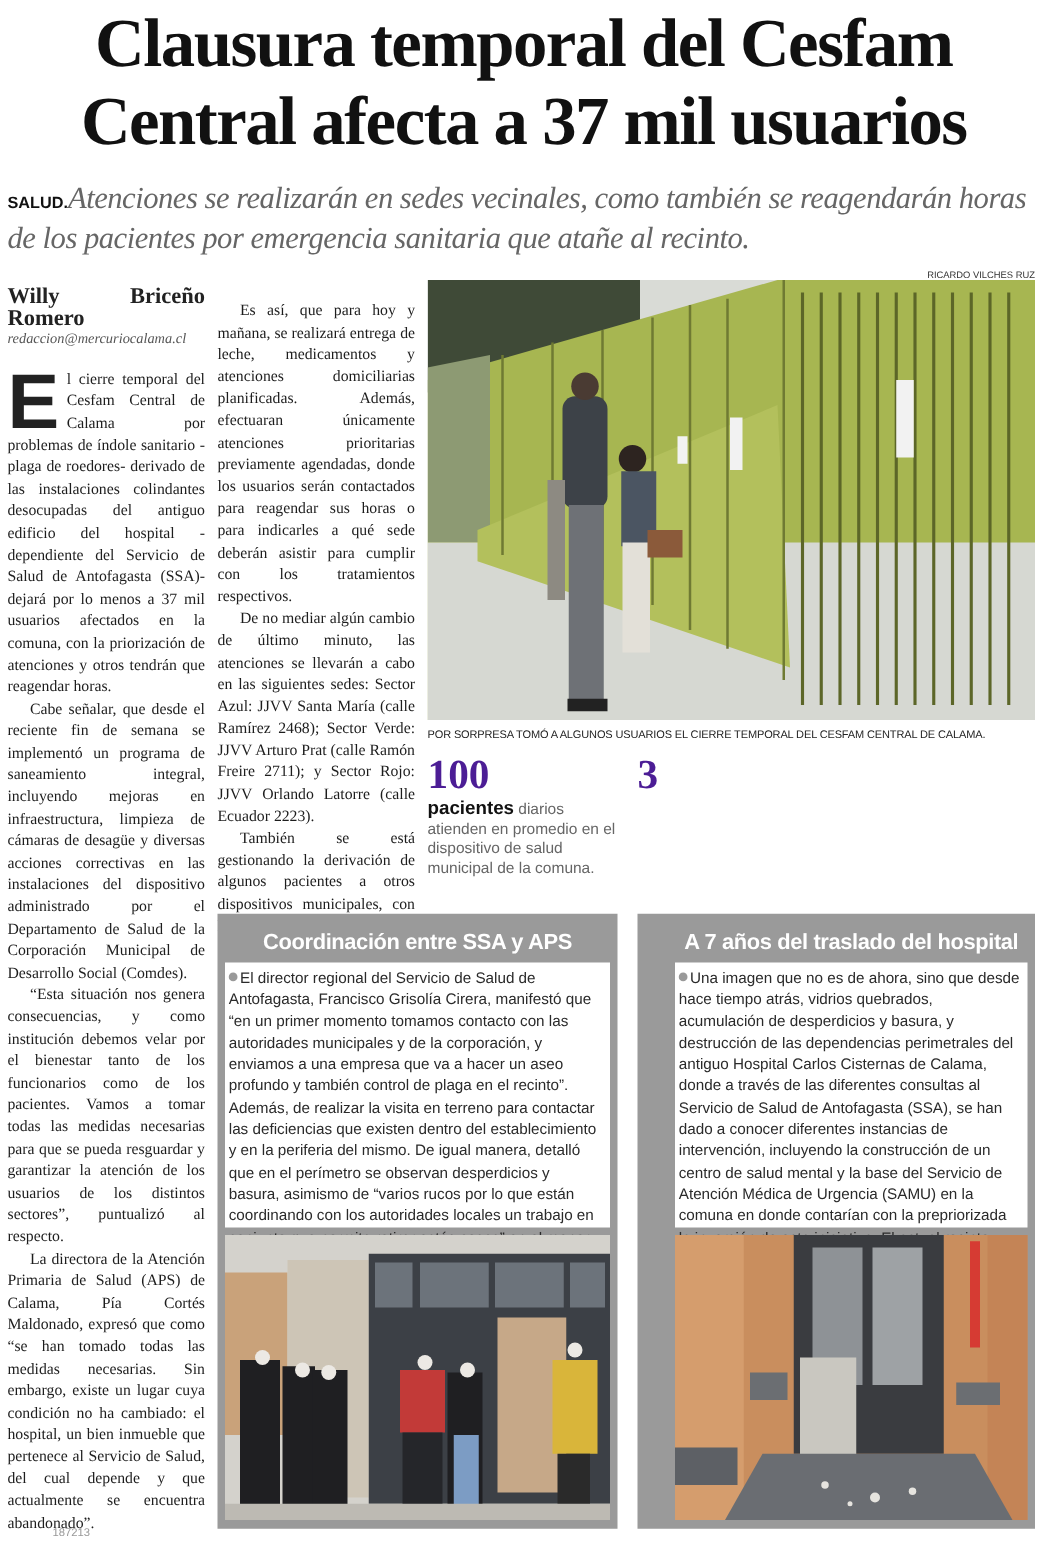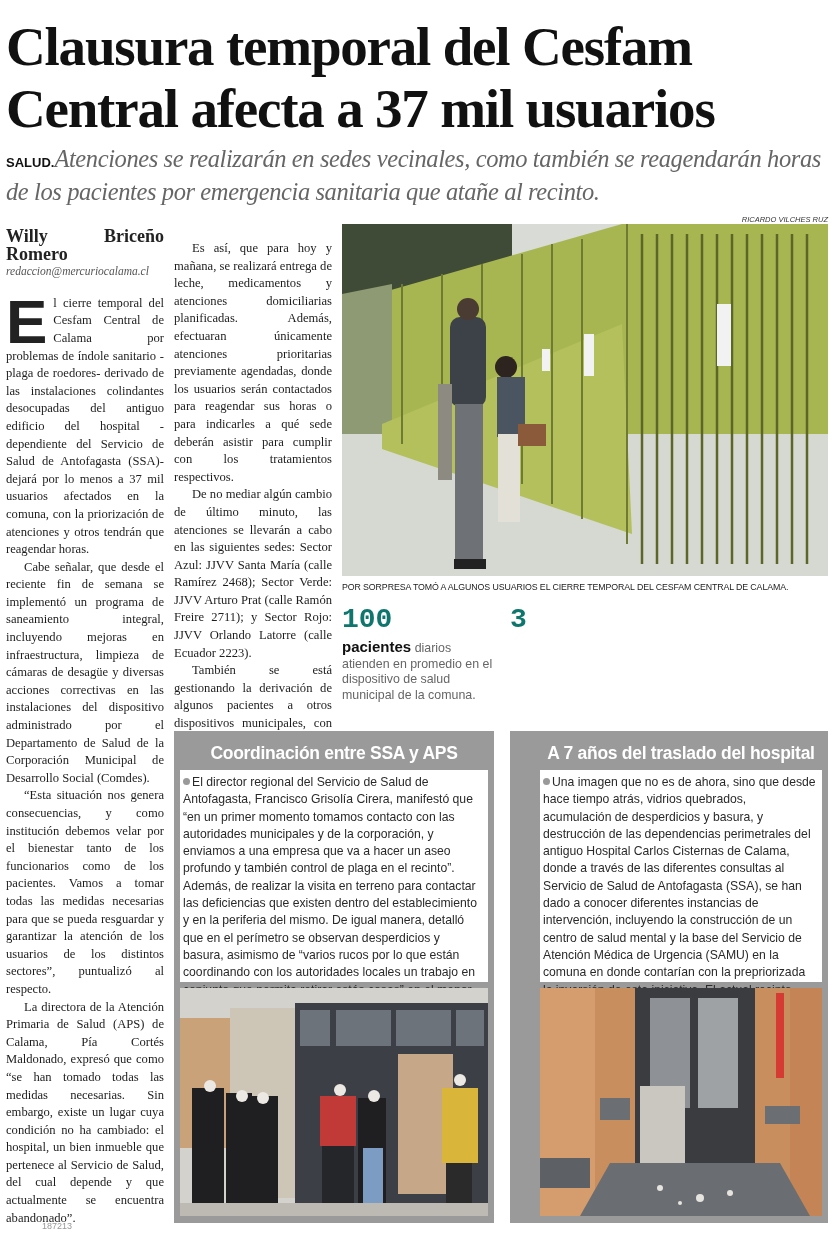--- a/index.html
+++ b/index.html
@@ -1,32 +1,32 @@
 <!DOCTYPE html>
 <html><head>
 <meta charset="utf-8">
 <style>
   * { box-sizing: border-box; margin: 0; padding: 0; }
   body { width: 836px; height: 1233px; background: #fff; color: #1a1a1a; font-family: "DejaVu Serif", serif; position: relative; overflow: hidden; }
-  .headline { position: absolute; left: 6px; top: 16px; width: 826px; font-family: "Liberation Serif", serif; font-weight: bold; font-size: 55px; line-height: 62px; letter-spacing: -1.2px; color: #111; }
+  .headline { position: absolute; left: 6px; top: 4px; width: 826px; font-family: "Liberation Serif", serif; font-weight: bold; font-size: 55px; line-height: 62px; letter-spacing: -1.2px; color: #111; text-align: center; }
   .deck { position: absolute; left: 6px; top: 144px; width: 826px; font-family: "Liberation Serif", serif; font-style: italic; font-size: 24.5px; line-height: 29px; color: #666; letter-spacing: -0.4px; }
   .deck .kicker { font-family: "Liberation Sans", sans-serif; font-style: normal; font-weight: bold; font-size: 13px; color: #111; letter-spacing: 0; }
   .col { position: absolute; font-family: "Liberation Serif", serif; font-size: 12.6px; line-height: 17.6px; text-align: justify; color: #1d1d1d; }
   .col p { text-indent: 18px; }
   .col p.first { text-indent: 0; }
   .byline { font-family: "Liberation Serif", serif; font-size: 18px; font-weight: bold; color: #222; }
   .email { font-family: "Liberation Serif", serif; font-size: 11.5px; font-style: italic; color: #555; margin-bottom: 14px; }
   .dropcap { float: left; font-family: "Liberation Sans", sans-serif; font-weight: bold; font-size: 62px; line-height: 50px; height: 50px; margin: 2px 6px 0 0; color: #222; }
   .subhead { font-family: "Liberation Sans", sans-serif; font-weight: bold; font-size: 12.5px; margin-top: 14px; text-indent: 0; }
   .endmark { float: right; font-size: 12px; color: #444; }
-  .credit { position: absolute; right: 8px; top: 215px; font-family: "Liberation Sans", sans-serif; font-size: 7.5px; color: #333; font-style: italic; }
+  .credit { position: absolute; right: 8px; top: 215px; font-family: "Liberation Sans", sans-serif; font-size: 7.5px; color: #333; }
   .photo { position: absolute; overflow: hidden; }
   .caption { position: absolute; left: 342px; top: 582px; width: 494px; font-family: "Liberation Sans", sans-serif; font-size: 8.8px; color: #222; letter-spacing: -0.1px; }
   .stat { position: absolute; top: 603px; width: 155px; }
-  .stat .num { font-family: Liberation Mono, monospace; font-weight: bold; font-size: 28px; line-height: 34px; color: #0f766e; }
+  .stat .num { font-family: Liberation Serif, serif; font-weight: bold; font-size: 33px; line-height: 34px; color: #4c1d95; }
   .stat .desc { font-family: "Liberation Sans", sans-serif; font-size: 12.4px; line-height: 15.5px; color: #666; margin-top: 2px; }
   .stat .desc b { color: #111; font-size: 15px; }
   .box { position: absolute; top: 731px; background: #9a9a9a; padding: 5px 6px 6px 6px; }
   .box .bh { font-family: "Liberation Sans", sans-serif; font-weight: bold; font-size: 17.5px; color: #fff; text-align: center; height: 34px; line-height: 34px; letter-spacing: -0.3px; }
   .box .bt { background: #fff; font-family: "Liberation Sans", sans-serif; font-size: 12.2px; line-height: 17.3px; color: #2a2a2a; padding: 4px 5px 6px 3px; text-align: left; }
   .bullet { display: inline-block; width: 7px; height: 7px; border-radius: 50%; background: #999; margin-right: 2px; vertical-align: 1px; }
   .code { position: absolute; left: 6px; top: 1221px; font-family: "Liberation Sans", sans-serif; font-size: 9px; color: #999; margin-left: 36px; }
 </style>
 </head>
 <body>

